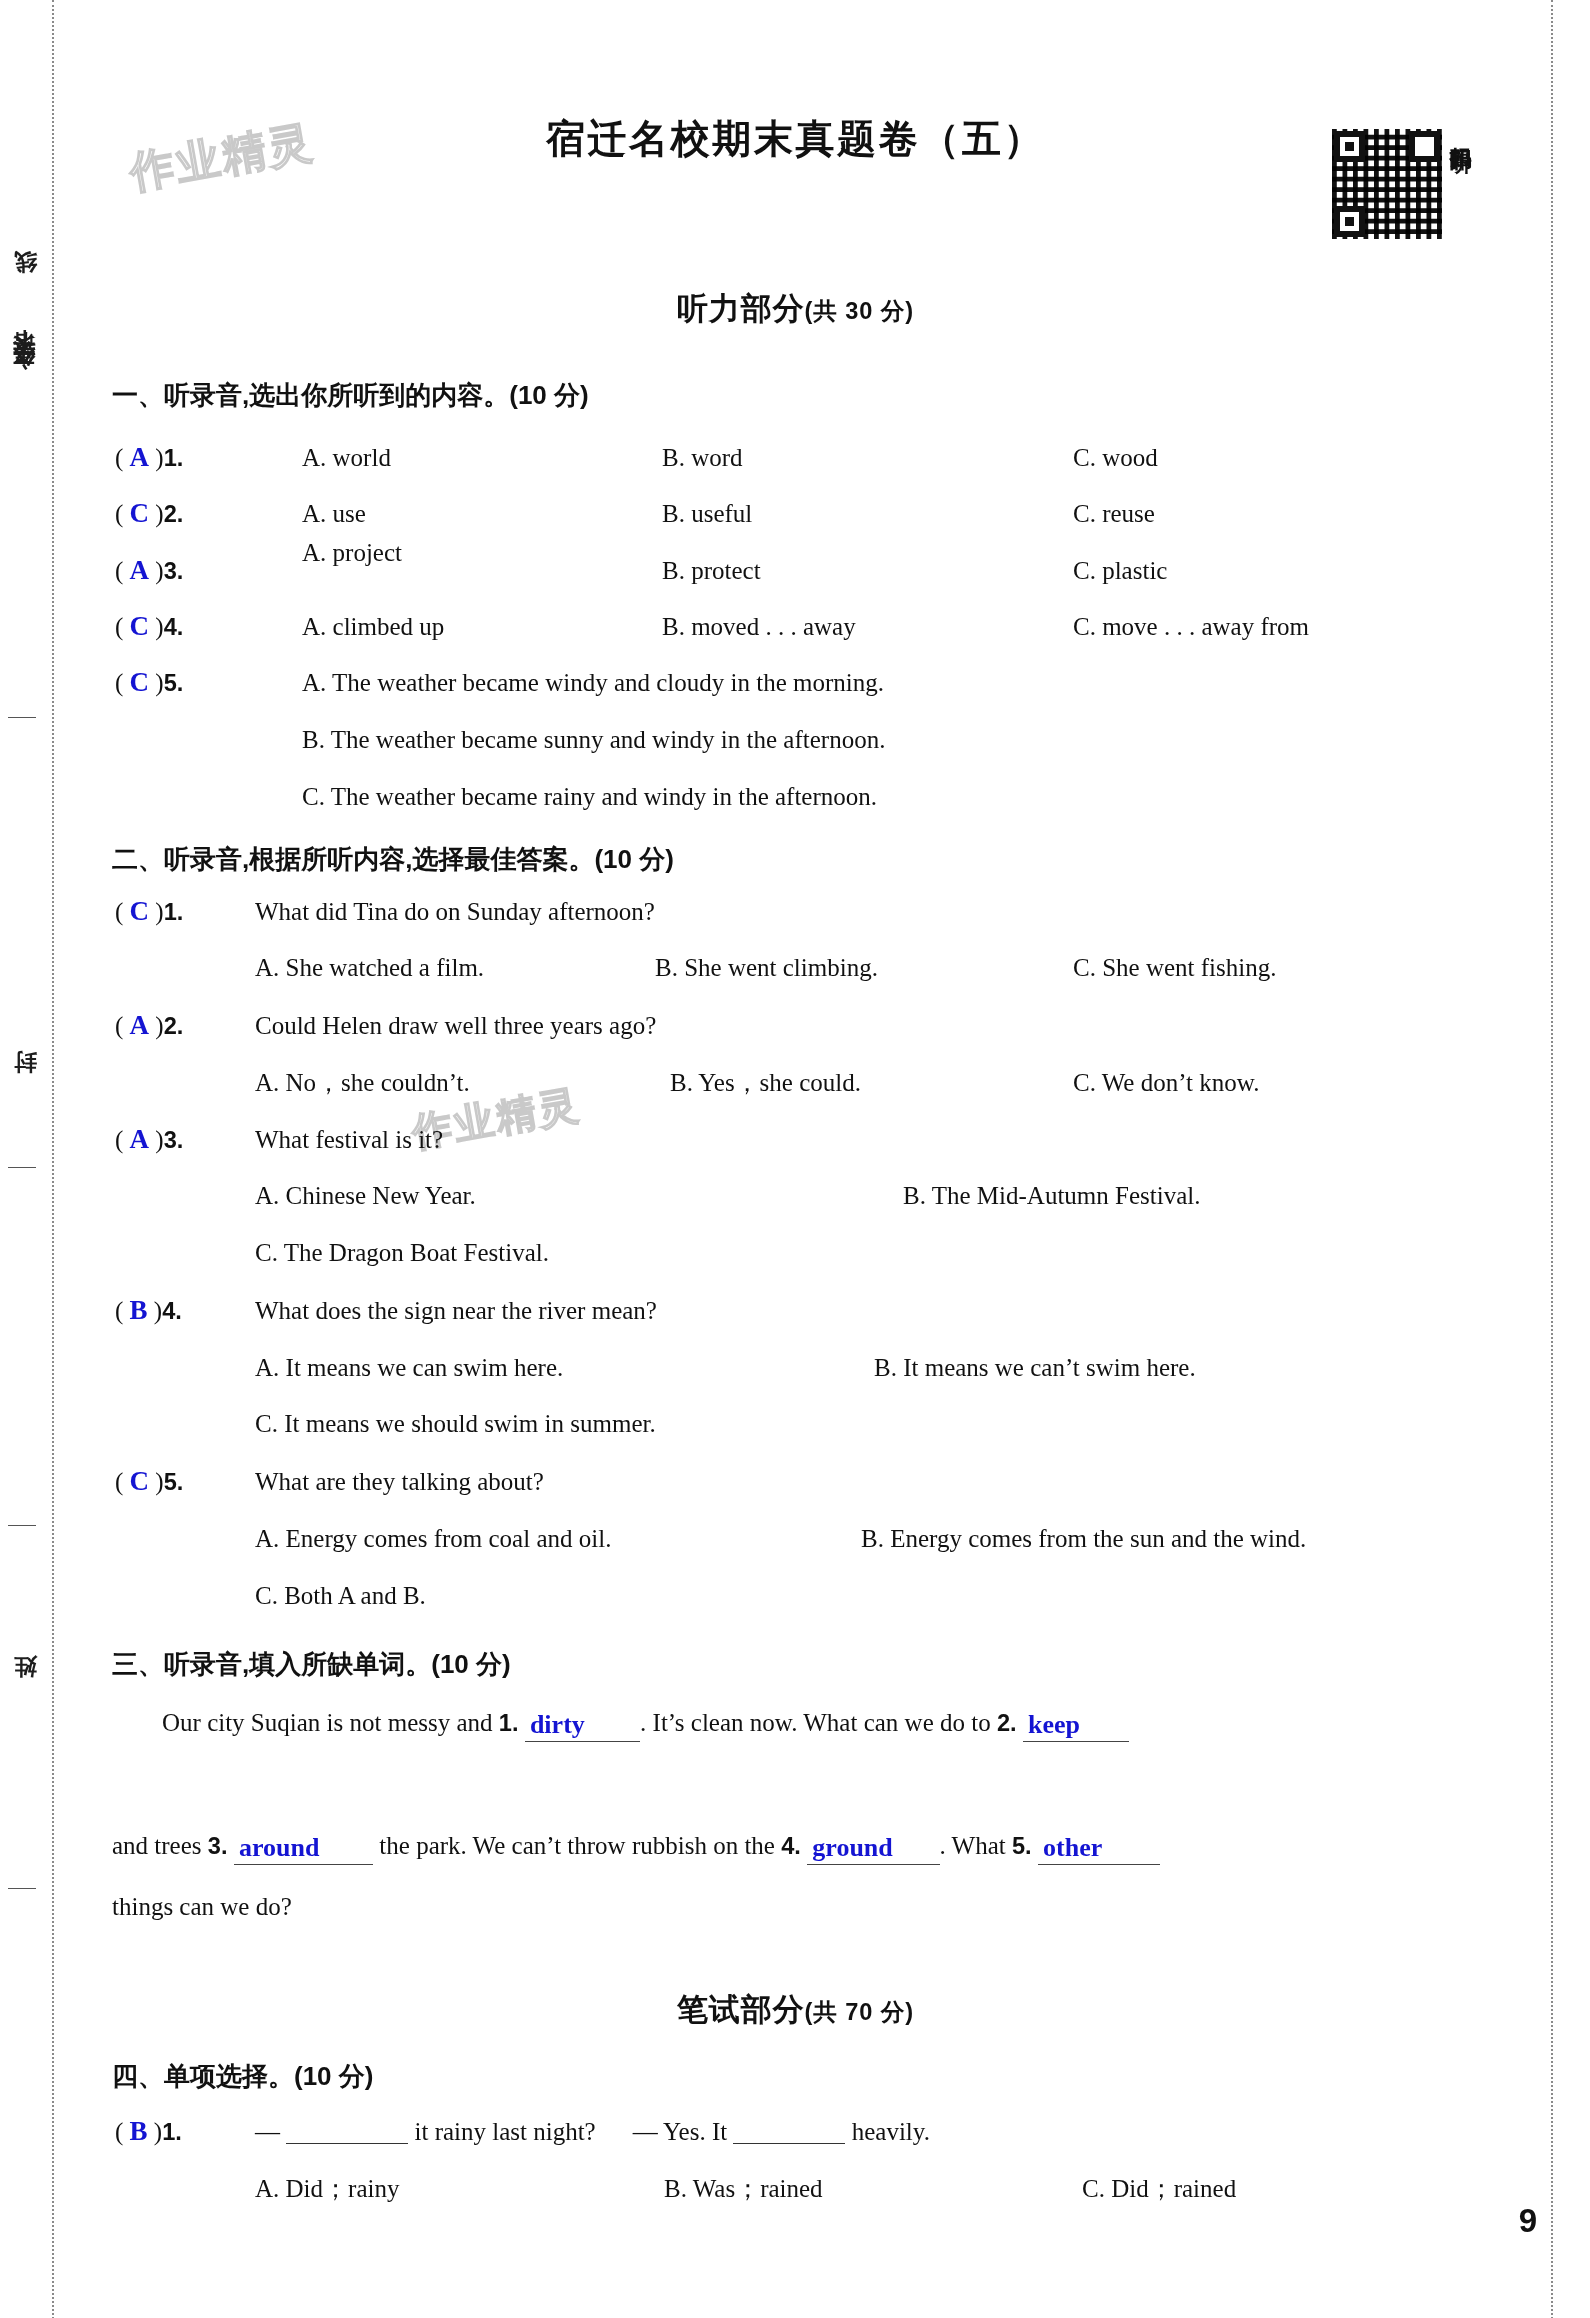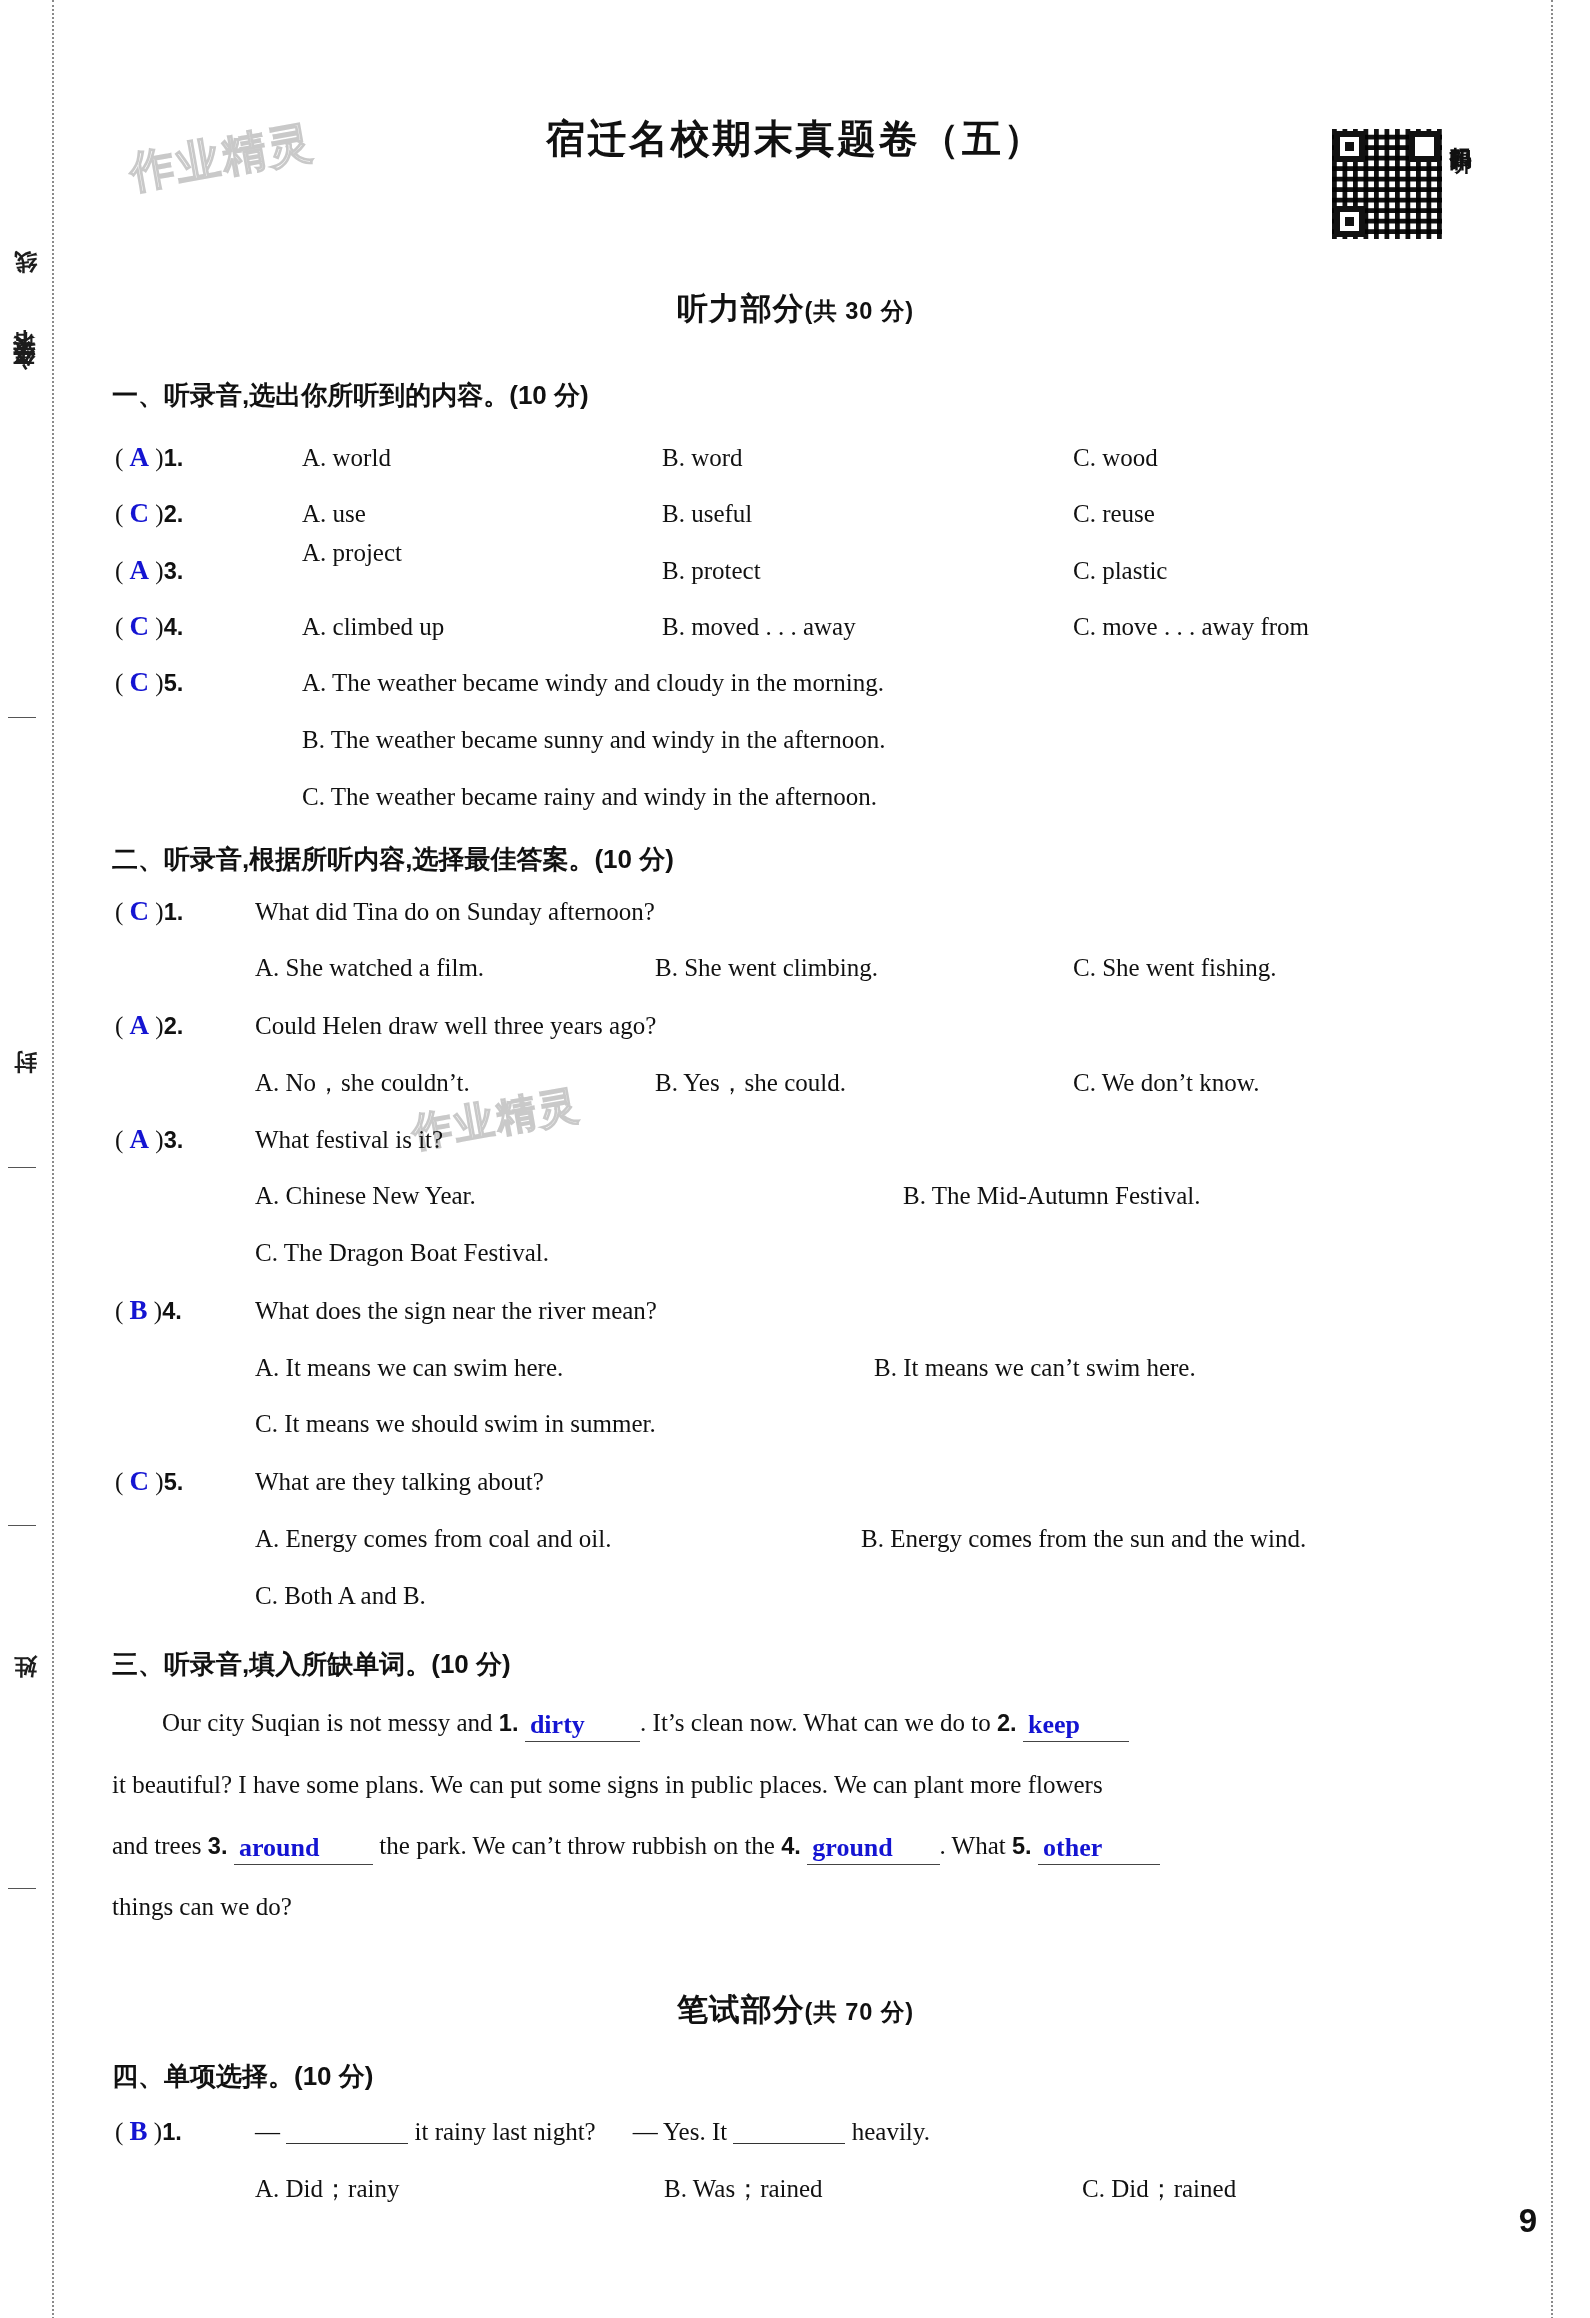--- a/index.html
+++ b/index.html
@@ -308,21 +308,21 @@
   <div class="row" style="left:255px; top:899px;">What did Tina do on Sunday afternoon?</div>
   <div class="row" style="left:255px; top:955px;">A.  She watched a film.</div>
   <div class="row" style="left:655px; top:955px;">B.  She went climbing.</div>
   <div class="row" style="left:1073px; top:955px;">C.  She went fishing.</div>
 
   <div class="row" style="left:115px; top:1012px;">
     <span class="paren">(</span> <span class="ans">A</span> <span class="paren">)</span><span class="qnum">2.</span>
   </div>
   <div class="row" style="left:255px; top:1013px;">Could Helen draw well three years ago?</div>
   <div class="row" style="left:255px; top:1070px;">A.  No，she couldn’t.</div>
-  <div class="row" style="left:655px; top:1070px;">B.  Yes，she could.</div>
+  <div class="row" style="left:670px; top:1070px;">B.  Yes，she could.</div>
   <div class="row" style="left:1073px; top:1070px;">C.  We don’t know.</div>
 
   <div class="row" style="left:115px; top:1126px;">
     <span class="paren">(</span> <span class="ans">A</span> <span class="paren">)</span><span class="qnum">3.</span>
   </div>
   <div class="row" style="left:255px; top:1127px;">What festival is it?</div>
   <div class="row" style="left:255px; top:1183px;">A.  Chinese New Year.</div>
   <div class="row" style="left:903px; top:1183px;">B.  The Mid-Autumn Festival.</div>
   <div class="row" style="left:255px; top:1240px;">C.  The Dragon Boat Festival.</div>
 
@@ -345,21 +345,20 @@
   <div class="qhead" style="left:112px; top:1647px;">三、听录音,填入所缺单词。(10 分)</div>
 
   <div class="para" style="left:162px; top:1709px;">
     <span>Our city Suqian is not messy and</span>
     <span class="qnum">1.</span>
     <span class="fill" style="width:105px;">dirty</span><span>. It’s clean now. What can we do to</span>
     <span class="qnum">2.</span>
     <span class="fill" style="width:96px;">keep</span>
   </div>
 
-  <div class="para" style="left:112px; top:1771px;">it beautiful? I have some plans. We can put some signs in public places. We can plant more flowers</div>
 
   <div class="para" style="left:112px; top:1832px;">
     <span>and trees</span>
     <span class="qnum">3.</span>
     <span class="fill" style="width:129px;">around</span>
     <span>the park. We can’t throw rubbish on the</span>
     <span class="qnum">4.</span>
     <span class="fill" style="width:122px;">ground</span><span>. What</span>
     <span class="qnum">5.</span>
     <span class="fill" style="width:112px;">other</span>

